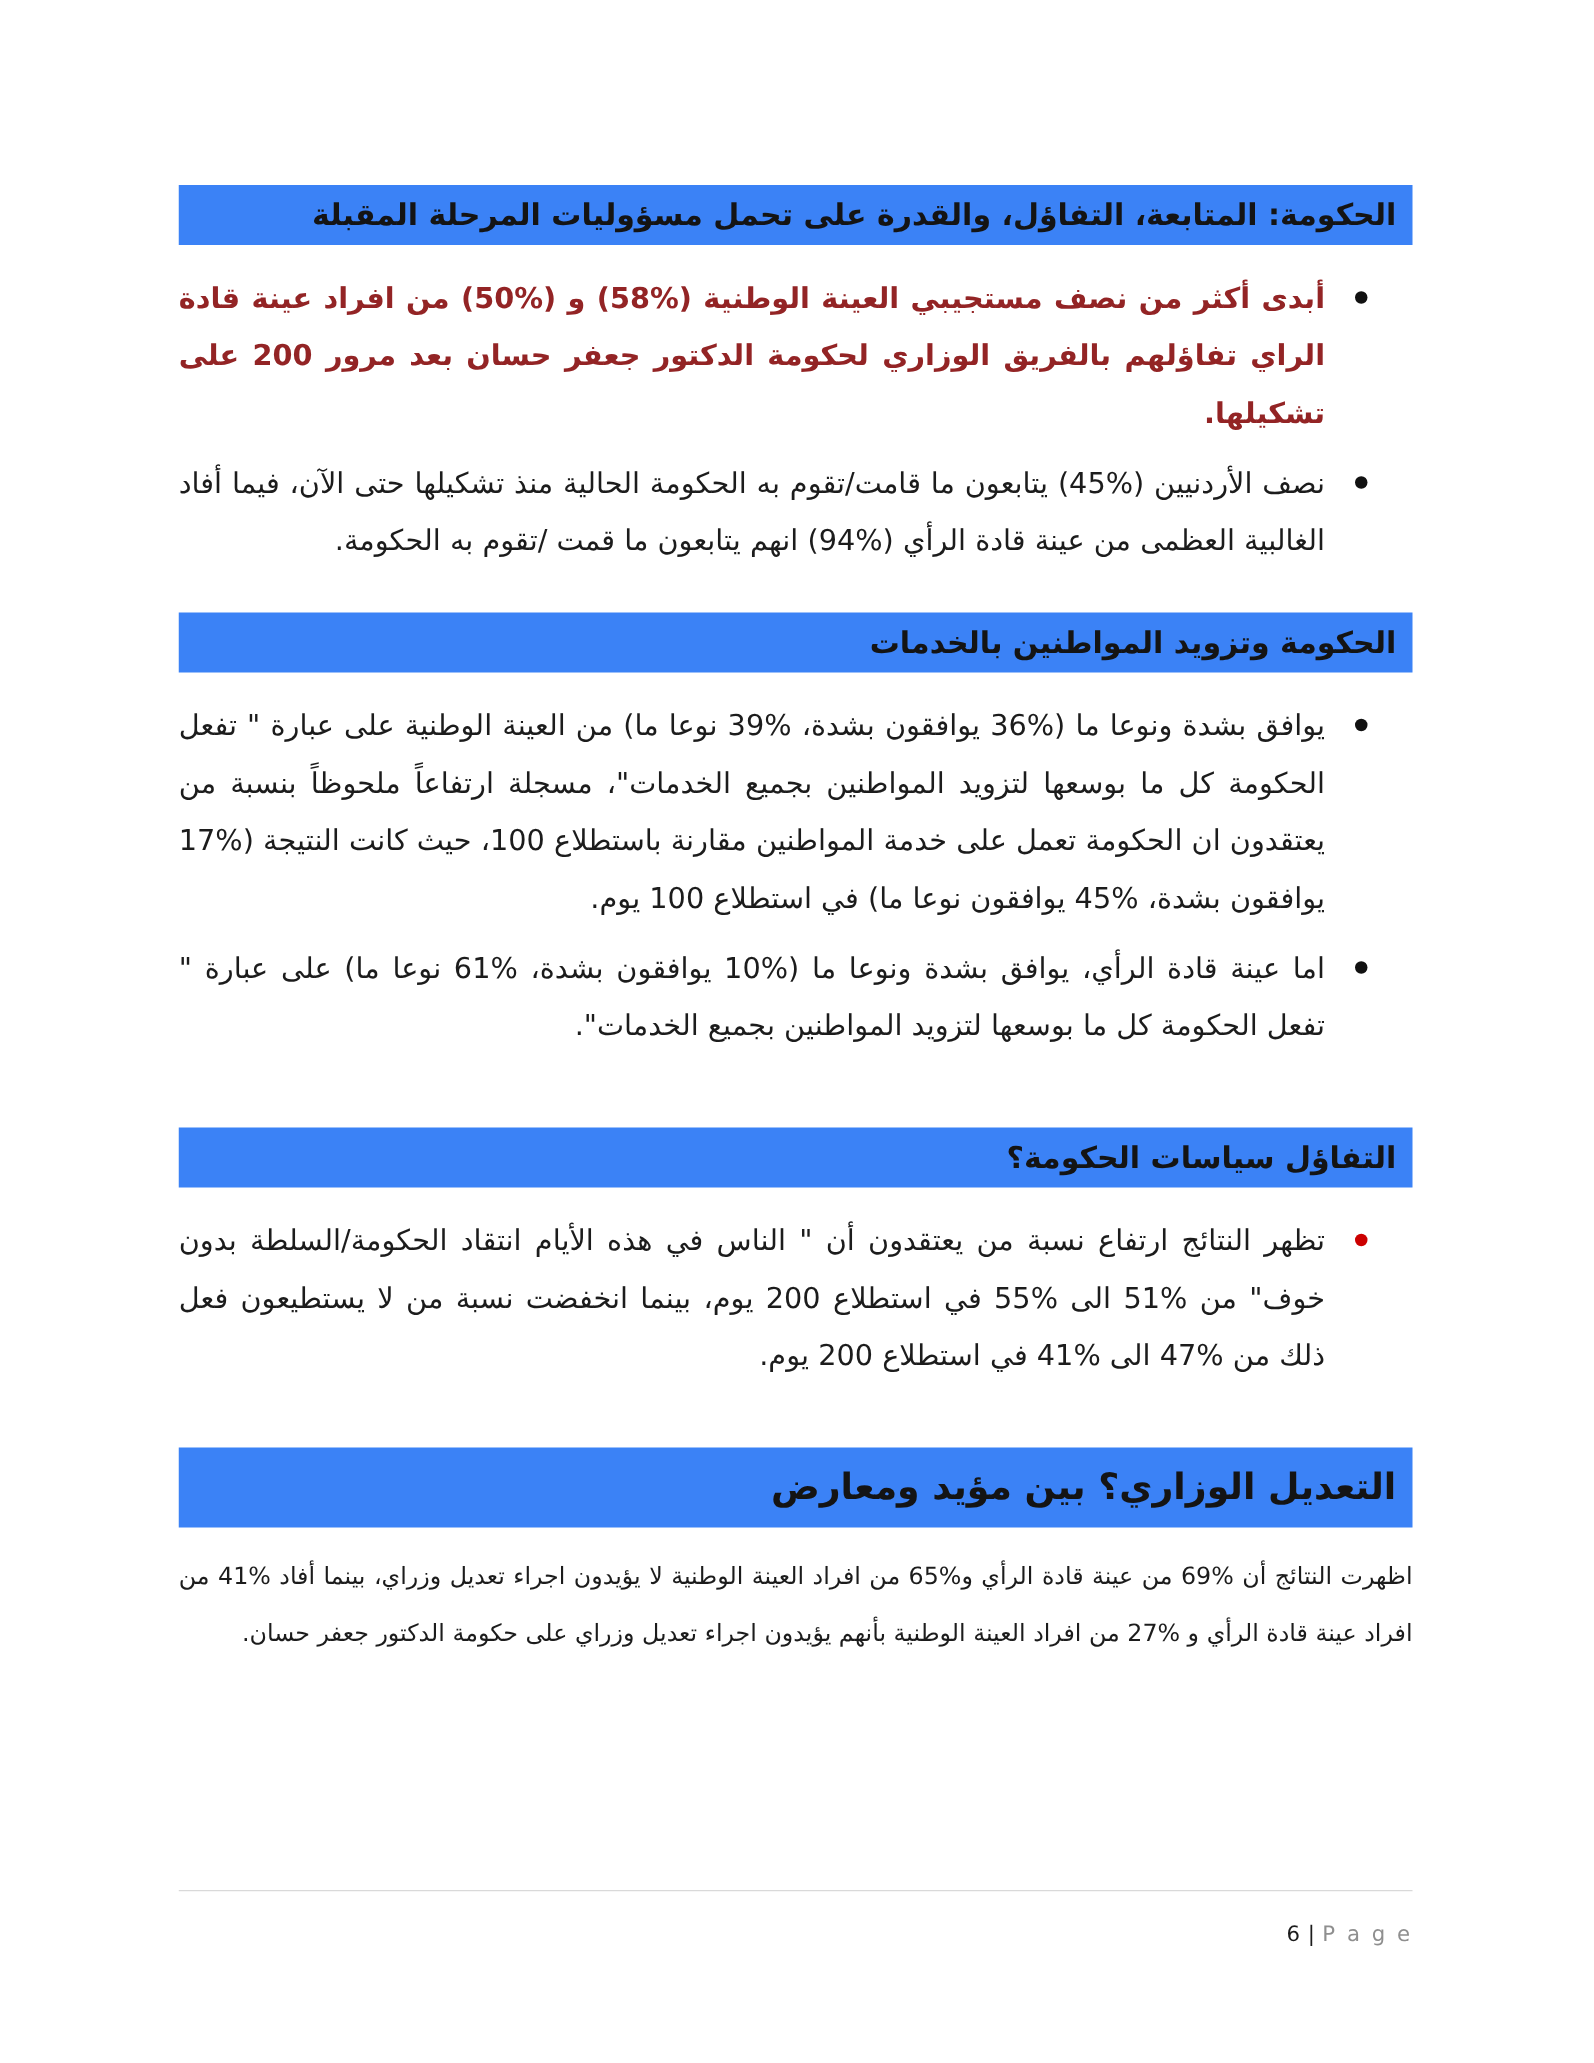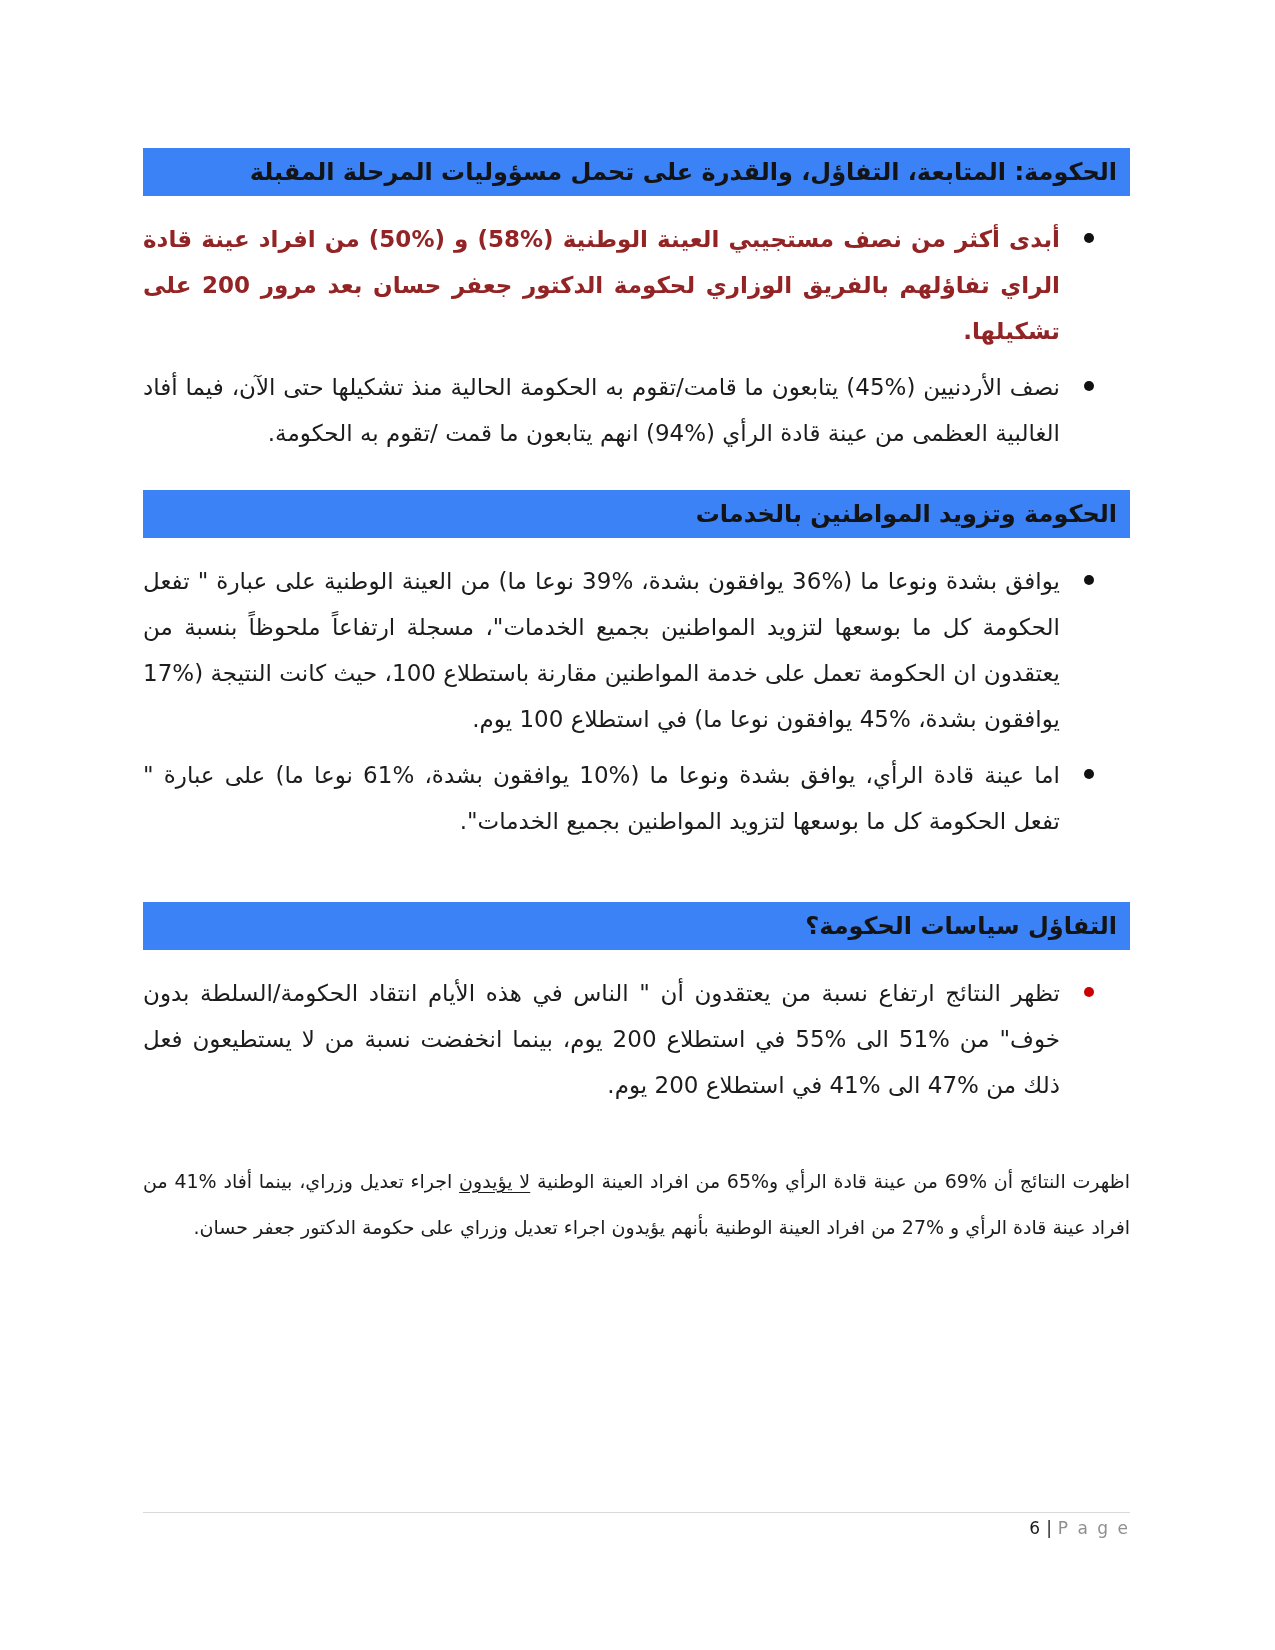--- a/index.html
+++ b/index.html
@@ -35,26 +35,26 @@
   .bullet p{
     margin:0;font-size:23px;line-height:46px;text-align:justify;color:#1c1c1c;
   }
   .bullet.dark-red p{color:#932425;font-weight:bold;}
   .sec2{margin-top:34px;}
   .sec3{margin-top:58px;}
   .sec4{margin-top:50px;}
   .closing{
     margin:16px 0 0 0;font-size:19px;line-height:46px;text-align:justify;color:#1c1c1c;
   }
-  .closing .ul{text-decoration:underline;text-underline-offset:4px;}
+  .closing .ul{text-underline-offset:4px;}
   .footer{
     position:absolute;left:143px;right:145px;top:1512px;
     border-top:1px solid #d9d9d9;
     direction:ltr;text-align:right;
-    padding-top:5px;
+    padding-top:25px;
     font-family:"DejaVu Sans",sans-serif;
     font-size:17px;
   }
   .footer .num{color:#1c1c1c;}
   .footer .sep{color:#1c1c1c;margin:0 6px;}
   .footer .lbl{color:#8f8f8f;letter-spacing:2px;}
 </style>
 </head>
 <body>
 
@@ -98,20 +98,23 @@
     </header>
     <div class="bullets">
       <div class="bullet red-marker">
         <span class="marker"></span>
         <p>تظهر النتائج ارتفاع نسبة من يعتقدون أن " الناس في هذه الأيام انتقاد الحكومة/السلطة بدون خوف" من %51 الى %55 في استطلاع 200 يوم، بينما انخفضت نسبة من لا يستطيعون فعل ذلك من %47 الى %41 في استطلاع 200 يوم.</p>
       </div>
     </div>
   </section>
 
   <section class="sec4">
+    <header class="bar big">
+      <h2 class="title">التعديل الوزاري؟ بين مؤيد ومعارض</h2>
+    </header>
     <p class="closing"><span>اظهرت النتائج أن %69 من عينة قادة الرأي و%65 من افراد العينة الوطنية </span><span class="ul">لا يؤيدون</span><span> اجراء تعديل وزراي، بينما أفاد %41 من افراد عينة قادة الرأي و %27 من افراد العينة الوطنية بأنهم يؤيدون اجراء تعديل وزراي على حكومة الدكتور جعفر حسان.</span></p>
   </section>
 
   <footer class="footer">
     <span class="num">6</span><span class="sep">|</span><span class="lbl">P a g e</span>
   </footer>
 
 </div>
 
 </body></html>

